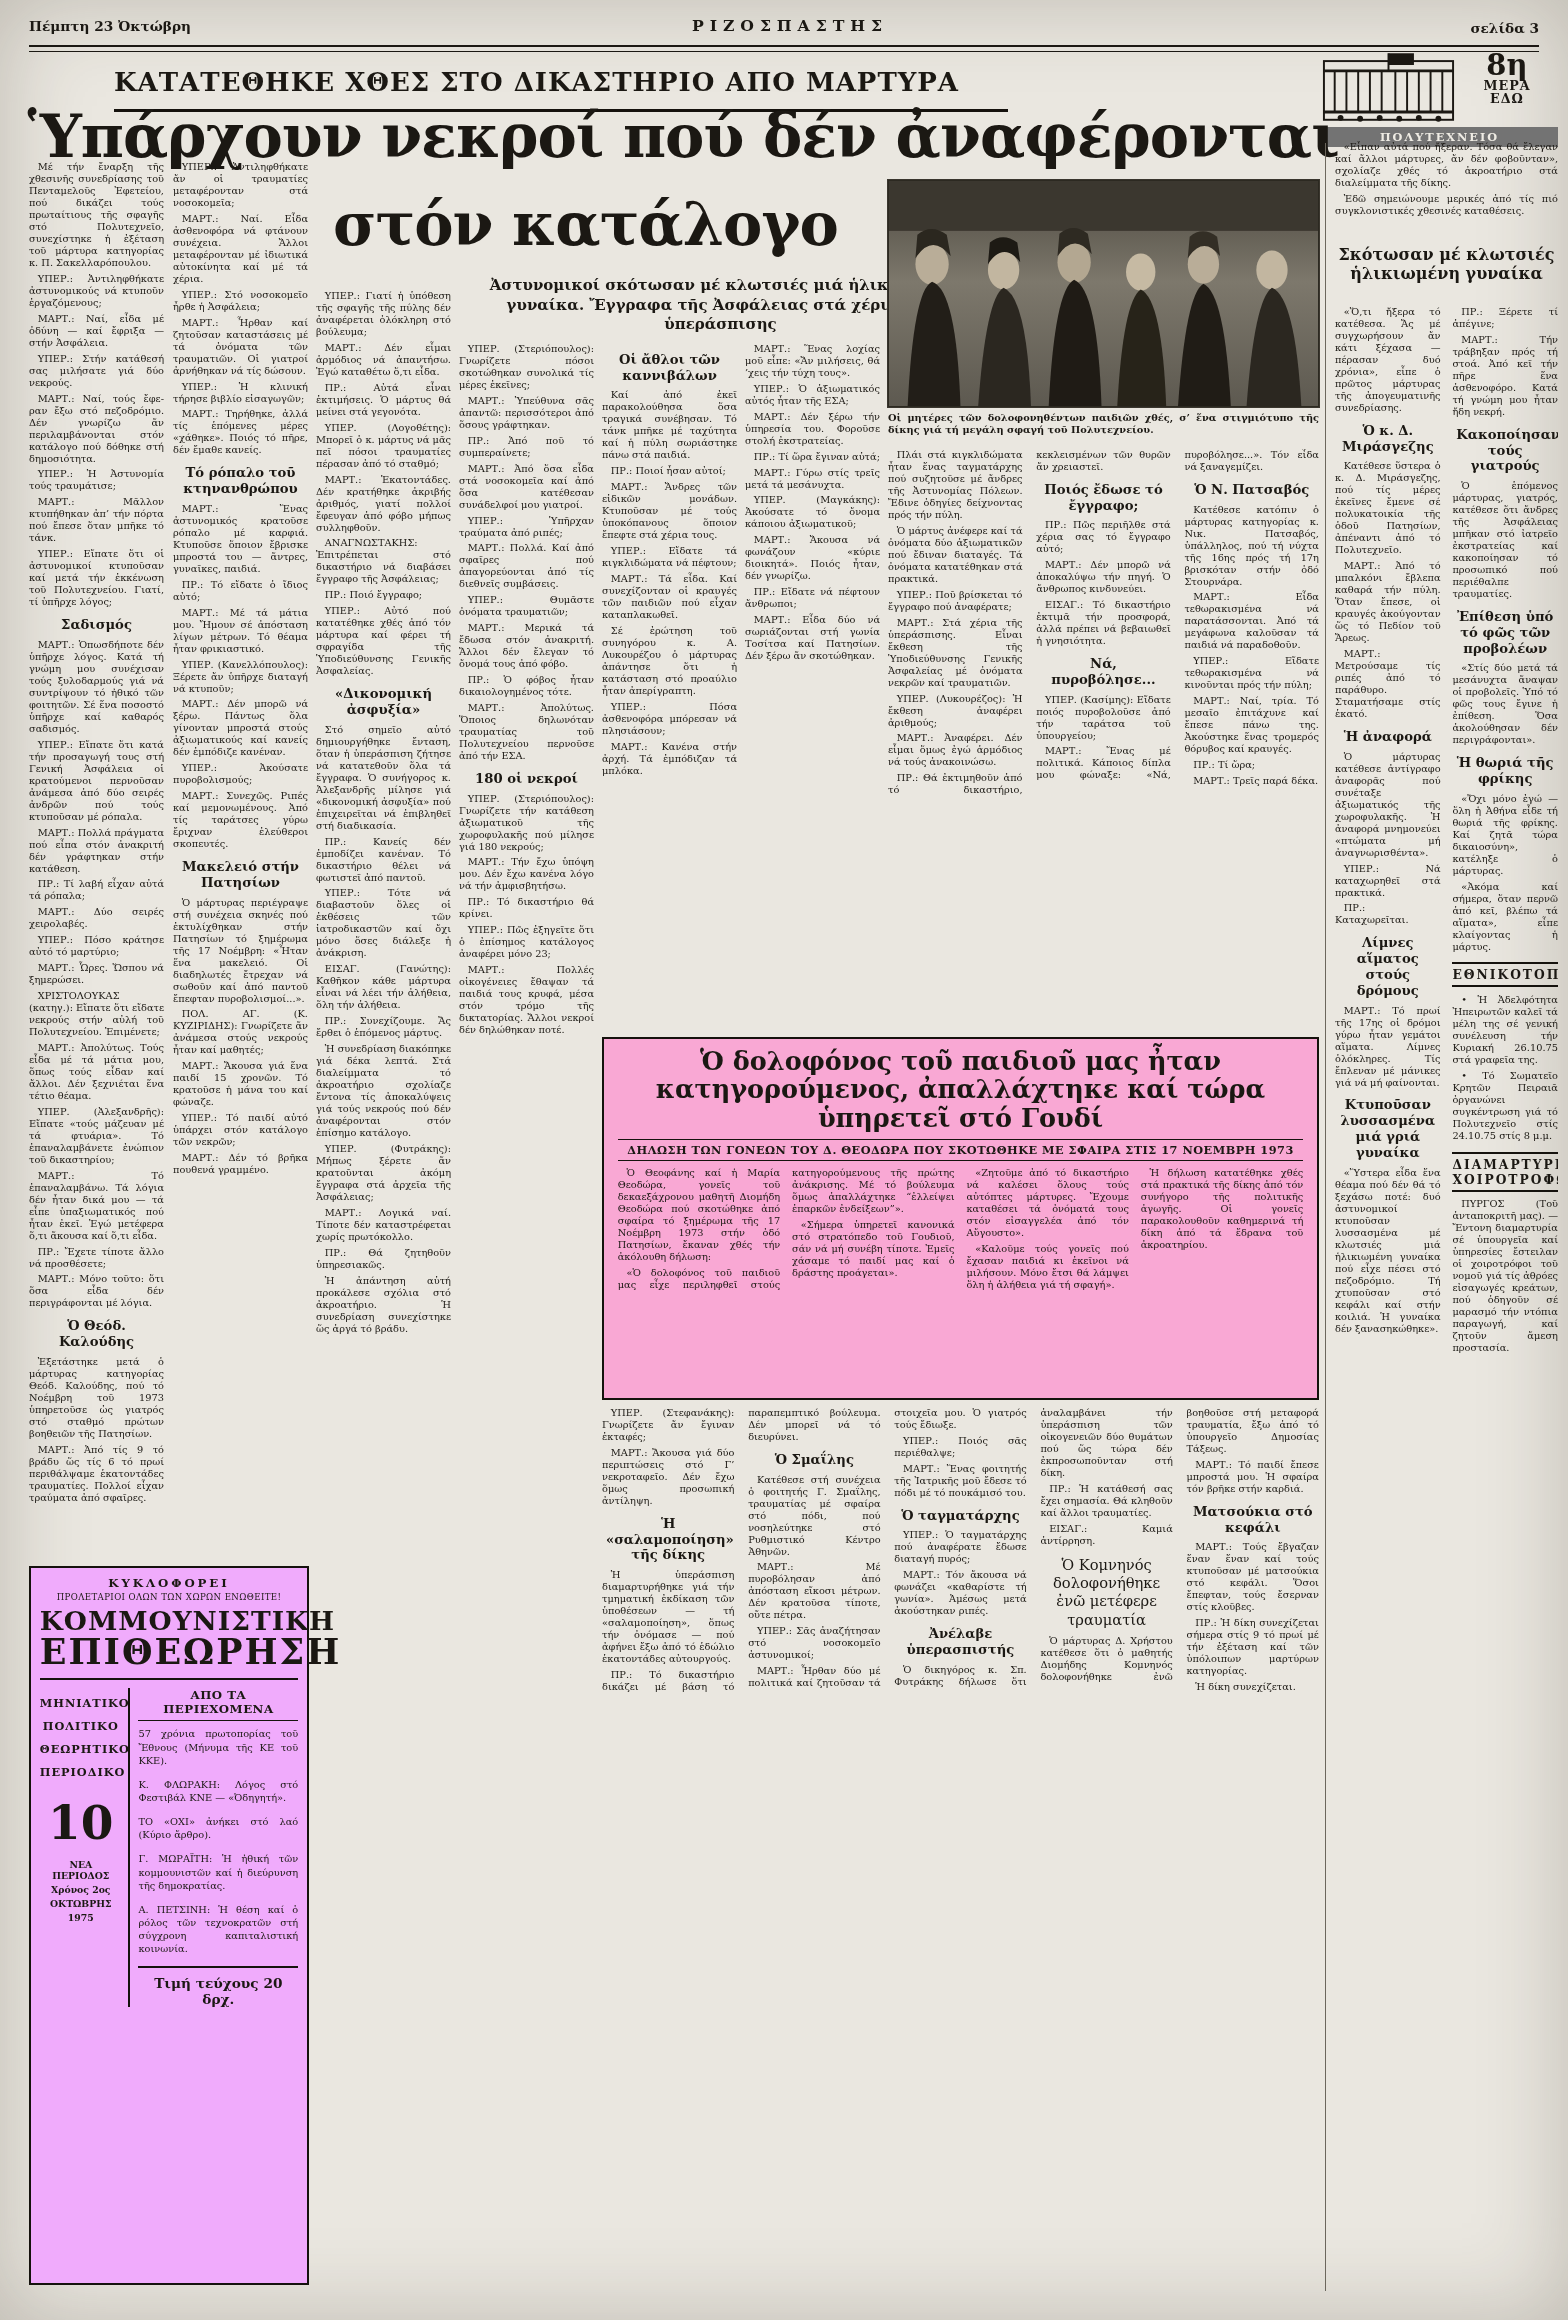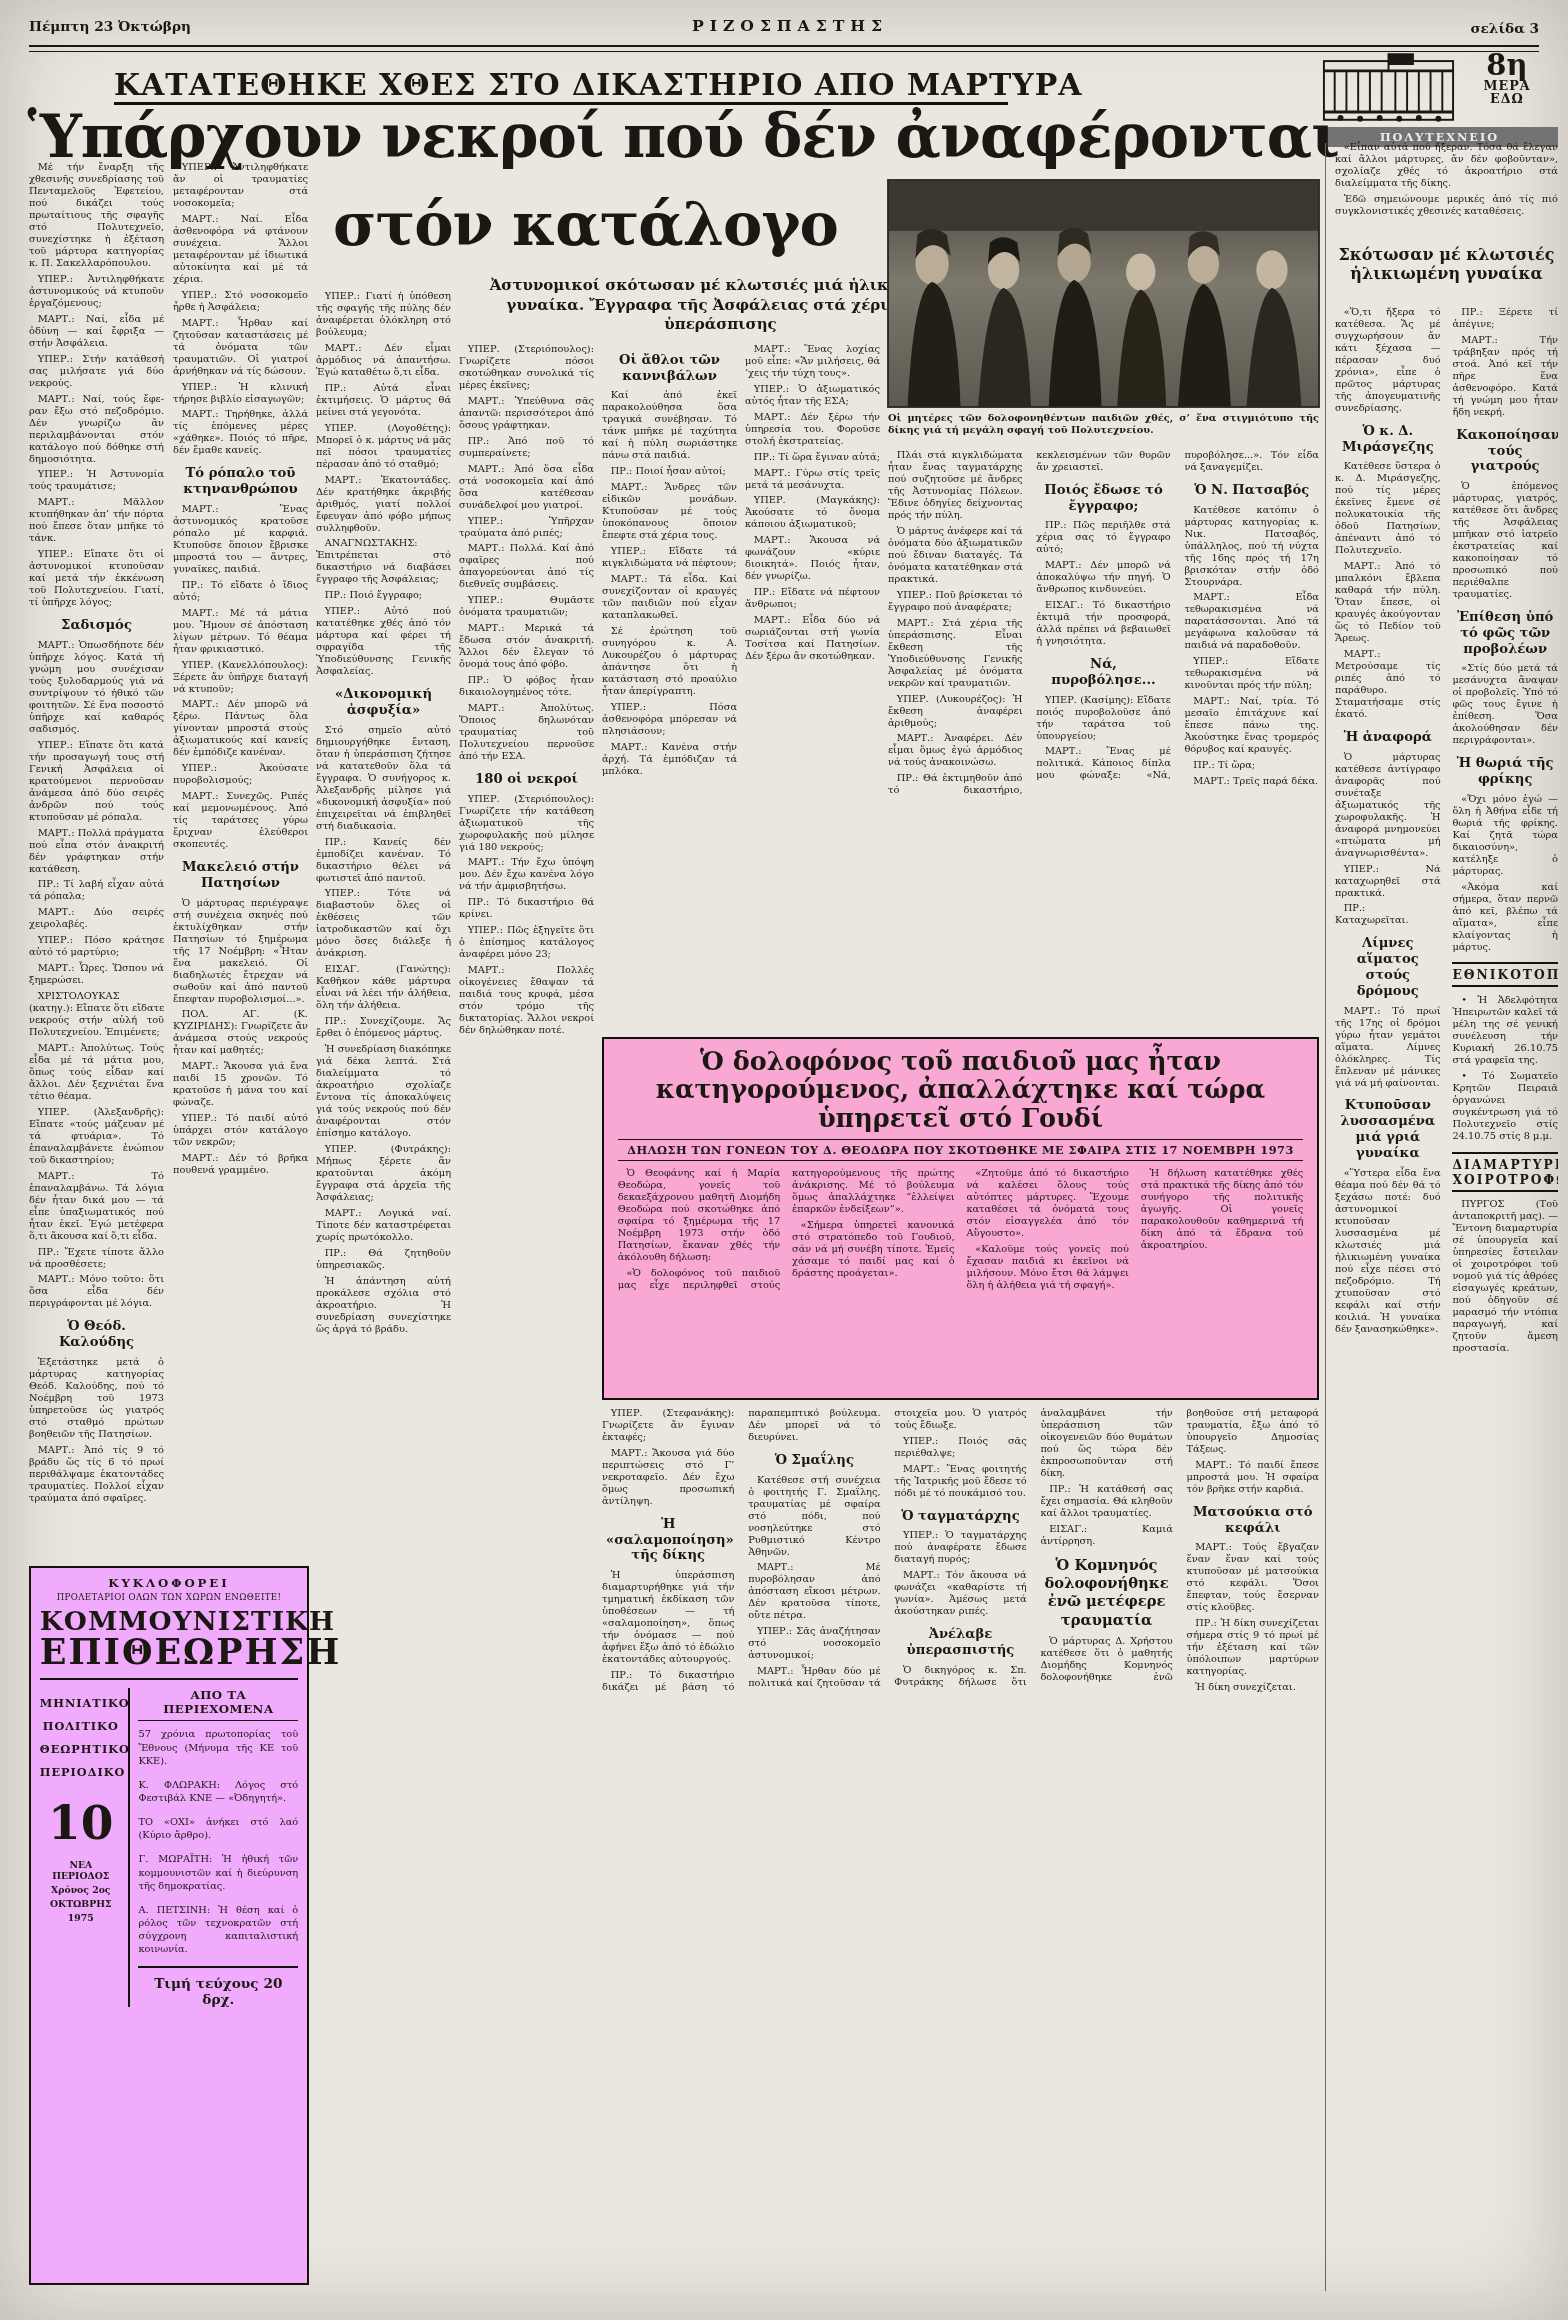--- a/index.html
+++ b/index.html
@@ -9,22 +9,22 @@
     font-family:"DejaVu Serif","Liberation Serif",serif;
     box-shadow:inset 0 0 88px rgba(60,50,35,.25);
   }
   
   #masthead{position:absolute;left:29px;right:29px;top:15.7px;height:25.5px;font-size:13.7px;}
   .mh-date{position:absolute;left:0;top:2px;font-weight:bold;}
   .mh-title{position:absolute;left:12px;right:0;top:0;text-align:center;font-weight:bold;letter-spacing:5.9px;font-size:15.7px;}
   .mh-page{position:absolute;right:0;top:4px;font-weight:bold;}
   #mast-rule{position:absolute;left:29px;right:29px;top:45px;height:3.9px;border-top:2px solid #1b1813;border-bottom:1px solid #1b1813;}
   
-  #kicker{position:absolute;left:114px;top:67px;width:894px;font-size:30px;font-weight:bold;letter-spacing:1px;
-    border-bottom:3.9px solid #15120d;padding-bottom:0;white-space:nowrap;}
+  #kicker{position:absolute;left:114px;top:67px;width:894px;font-size:26px;font-weight:bold;letter-spacing:1px;
+    border-bottom:3.9px solid #15120d;padding-bottom:12px;white-space:nowrap;}
   #badge{position:absolute;left:1321px;top:51px;width:237px;}
   .badge-row{display:flex;align-items:flex-start;}
   .badge-art{width:135px;height:73px;}
   .badge-nums{flex:1;text-align:center;line-height:1;}
   .badge-day{font-size:29px;font-weight:bold;}
   .badge-w{font-size:12.7px;font-weight:bold;letter-spacing:1px;}
   .badge-label{margin-top:2.9px;background:#737373;color:#efece4;text-align:center;font-size:11.3px;font-weight:bold;letter-spacing:2px;padding:2.9px 0;}
   
   #hl1{position:absolute;left:27.4px;top:102px;width:1294px;font-size:59px;font-weight:bold;letter-spacing:-1px;white-space:nowrap;}
   #hl2{position:absolute;left:333px;top:190px;font-size:59px;font-weight:bold;letter-spacing:-1px;white-space:nowrap;}
@@ -38,21 +38,21 @@
   #seg-colL0{left:29px;top:161px;width:135px;height:1398px;}
   #seg-colL1{left:173px;top:161px;width:135px;height:1398px;}
   #seg-col2{left:316px;top:290px;width:135px;height:2001px;}
   #seg-col3{left:459px;top:343px;width:135px;height:1949px;}
   #seg-col4a{left:602px;top:343px;width:135px;height:688px;}
   #seg-col5a{left:745px;top:343px;width:135px;height:688px;}
   #seg-g678{left:888px;top:449px;width:431px;height:582px;column-count:3;column-gap:13.7px;}
   #seg-g48b{left:602px;top:1407px;width:717px;height:884px;column-count:5;column-gap:13.7px;}
   .col-p{margin:0 0 3.9px;font-size:9.8px;line-height:12px;text-align:justify;text-indent:8.8px;}
   .col-h{font-size:13.2px;font-weight:bold;text-align:center;margin:8.8px 3.9px 5.9px;line-height:1.2;}
-  .col-H{font-size:14.7px;font-weight:bold;text-align:center;margin:8.8px 2px 5.9px;line-height:1.25;}
+  .col-H{font-size:14.7px;font-weight:normal;text-align:center;margin:8.8px 2px 5.9px;line-height:1.25;}
   .col-b{font-size:12.3px;font-weight:bold;text-align:center;letter-spacing:2px;border-top:2px solid #15120d;border-bottom:2px solid #15120d;padding:2.9px 0;margin:9.8px 0 6.9px;}
   
   #box{position:absolute;left:602px;top:1037px;width:717px;height:363px;border:2.9px solid #15120d;background:#f9a8d4;box-sizing:border-box;padding:7.8px 13.7px;}
   .box-title{font-size:25.5px;font-weight:bold;text-align:center;line-height:1.12;}
   .box-dek{font-size:11.3px;font-weight:bold;text-align:center;letter-spacing:0.5px;margin:6.9px 0 5.9px;border-top:1px solid #15120d;border-bottom:1px solid #15120d;padding:2.9px 0;}
   #seg-boxbody{position:relative;height:214px;overflow:hidden;column-count:4;column-gap:11.8px;}
   
   #vrule{position:absolute;left:1325px;top:143px;width:1px;height:2148px;background:#6c675d;}
   #seg-sbtop{left:1335px;top:141px;width:223px;height:102px;}
   #sb-head{position:absolute;left:1335px;top:245px;width:223px;font-size:16px;font-weight:bold;text-align:center;line-height:1.2;}

